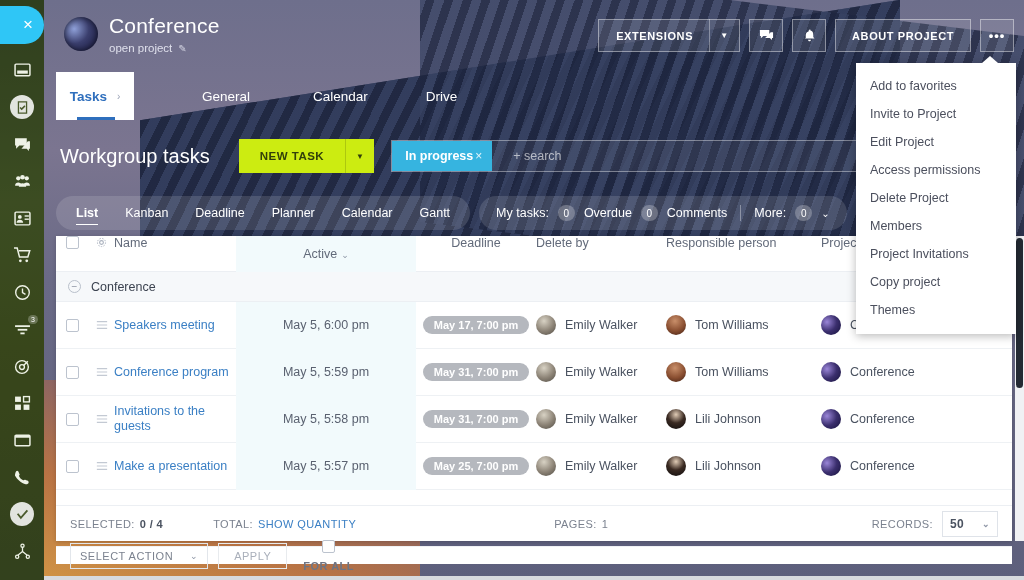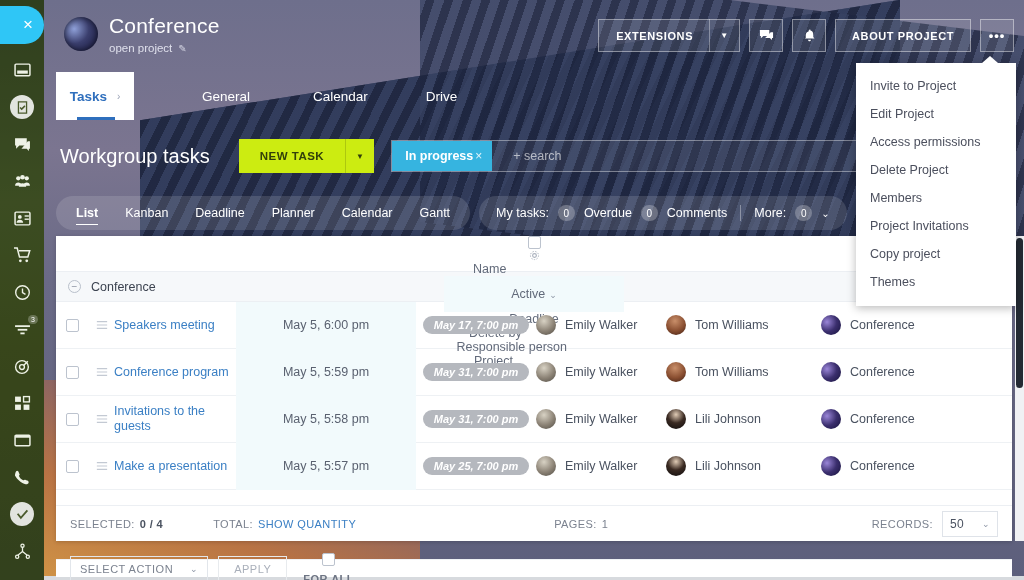--- a/index.html
+++ b/index.html
@@ -154,21 +154,21 @@
   .cnt { background: rgba(255,255,255,.25); border-radius:9px; min-width:17px; height:16px; display:flex;align-items:center;justify-content:center;font-size:10px; padding:0 4px;}
   .vsep { width:1px; height:16px; background: rgba(255,255,255,.35); margin: 0 4px; }
   .chat-icon-btn { margin-left: 14px; width: 30px; display:flex;align-items:center;justify-content:center; }
   .chat-icon-btn svg { width:16px;height:16px; fill:#fff; }
 
   
   #panel {
     position:absolute; left:56px; top:236px; right:12px; height: 305px; background:#fff; z-index:10;
     box-shadow: 0 1px 4px rgba(0,0,0,.18);
   }
-  .thead { display:flex; height:36px; align-items:center; border-bottom:1px solid #eceff3; font-size:12.5px; color:#626a7a;flex-direction:column; }
+  .thead { display:flex; height:36px; align-items:flex-start; border-bottom:1px solid #eceff3; font-size:12.5px; color:#626a7a; }
   .col-chk { width:33px; display:flex;align-items:center;justify-content:center; }
   .col-gear { width:25px; display:flex;align-items:center;justify-content:center; color:#aab1be; font-size:12px;}
   .col-name { width: 122px; }
   .col-active { width:180px; text-align:center; background:#f2fafc; height:36px; line-height:36px; }
   .col-deadline { width: 120px; text-align:center; }
   .col-created { width: 130px; }
   .col-resp { width: 155px; }
   .col-project { width: 120px; }
   .chkbox { width:13px;height:13px;border:1px solid #bcc3ce; border-radius:2px; background:#fff; display:block; }
   .sortcar { font-size:9px; color:#8d95a5; margin-left:4px; }
@@ -180,45 +180,45 @@
   }
   .trow { display:flex; align-items:center; height:47px; border-bottom:1px solid #eef1f4; font-size:12.5px; color:#4a5260; }
   .trow .col-active { height:47px; line-height:47px; color:#5a6170; }
   .drag { width:25px; display:flex;align-items:center;justify-content:center; color:#c3c9d3; }
   .drag svg { width:12px;height:12px;stroke:#c3c9d3; }
   .task-link { color:#3a7fc4; line-height:15px; }
   .dl-badge {
     display:inline-block; background:#b5b8be; color:#fff; border-radius:11px;
     padding: 3px 11px; font-size:11px; font-weight:700;
   }
-  .cell-center { text-align:center;font-style:italic; }
+  .cell-center { text-align:center; }
   .person { display:flex; align-items:center; gap:9px; }
   .av { width:20px;height:20px;border-radius:50%; flex:none; }
   .av-emily { background: radial-gradient(circle at 40% 30%, #d8d2c4 0%, #8b8275 55%, #4e4a42 100%); }
   .av-tom   { background: radial-gradient(circle at 45% 30%, #c98f6a 0%, #8a4f31 55%, #3c1d12 100%); }
   .av-lili  { background: radial-gradient(circle at 50% 28%, #e0cbb5 0%, #3a2a22 48%, #0d0b0c 100%); }
   .av-conf  { background: radial-gradient(circle at 30% 35%, #9a86d8 0%, #3b2f6e 50%, #15113a 100%); }
 
   
   .tfoot {
     position:absolute; left:0; right:0; bottom:0; height:36px; display:flex; align-items:center;
     font-size:11px; color:#7b828f; letter-spacing:.4px; border-top:1px solid #eceff3;
   }
   .tfoot b { color:#4a5260; }
   .link { color:#3a7fc4; }
   .rec-sel {
     margin-left:9px; border:1px solid #dfe3e9; height:26px; width:56px; display:flex; align-items:center;
-    justify-content:space-between; padding: 0 7px; font-size:12px; color:#4a5260; background:#fff;
+    justify-content:space-between; padding: 0 7px; font-size:12px; color:#4a5260; background:#fff;font-weight:bold;
   }
   .rec-sel .cv { font-size:9px; color:#8d95a5; }
 
   #actions {
     position:absolute; left:56px; top:546px; right:12px; height:18px; background:#fff;
     display:flex; align-items:center; z-index:10; border-top:1px solid #f0f2f5; font-size:11px;
-    letter-spacing:.5px; color:#7b828f;margin-top:13px;
+    letter-spacing:.5px; color:#7b828f;
   }
   .act-sel { margin-left: 14px; border:1px solid #e2e6eb; height:26px; display:flex;align-items:center; gap:17px; padding:0 9px; }
   .act-sel .cv { font-size:9px; color:#8d95a5; }
   .act-apply { margin-left: 10px; border:1px solid #e8ebee; height:26px; display:flex;align-items:center; padding:0 15px; color:#a9afba; }
   .act-forall { margin-left: 16px; display:flex; align-items:center; gap:7px; color:#6d7483; font-weight:700;flex-direction:column; }
 
   
   .vscroll { position:absolute; right:0; top:236px; width:9px; height:305px; background:#f0f1f4; z-index:11; }
   .vscroll .thumb { position:absolute; left:1px; top:2px; width:7px; height:150px; background:#232a33; border-radius:4px; }
   .hscroll-bottom { position:absolute; left:0; right:0; bottom:0; height:4px; background:#d7dade; }
@@ -376,20 +376,21 @@
         <span>ABOUT PROJECT</span>
       </div>
       <div class="btn-ghost btn-sq">
         <span style="font-size:13px;letter-spacing:1px;line-height:10px">•••</span>
       </div>
     </div>
   </div>
 
   <div id="ctx-menu">
     <div class="arrow"></div>
+    <div class="ctx-item">Add to favorites</div>
     <div class="ctx-item">Invite to Project</div>
     <div class="ctx-item">Edit Project</div>
     <div class="ctx-item">Access permissions</div>
     <div class="ctx-item">Delete Project</div>
     <div class="ctx-item">Members</div>
     <div class="ctx-item">Project Invitations</div>
     <div class="ctx-item">Copy project</div>
     <div class="ctx-item">Themes</div>
   </div>
 

